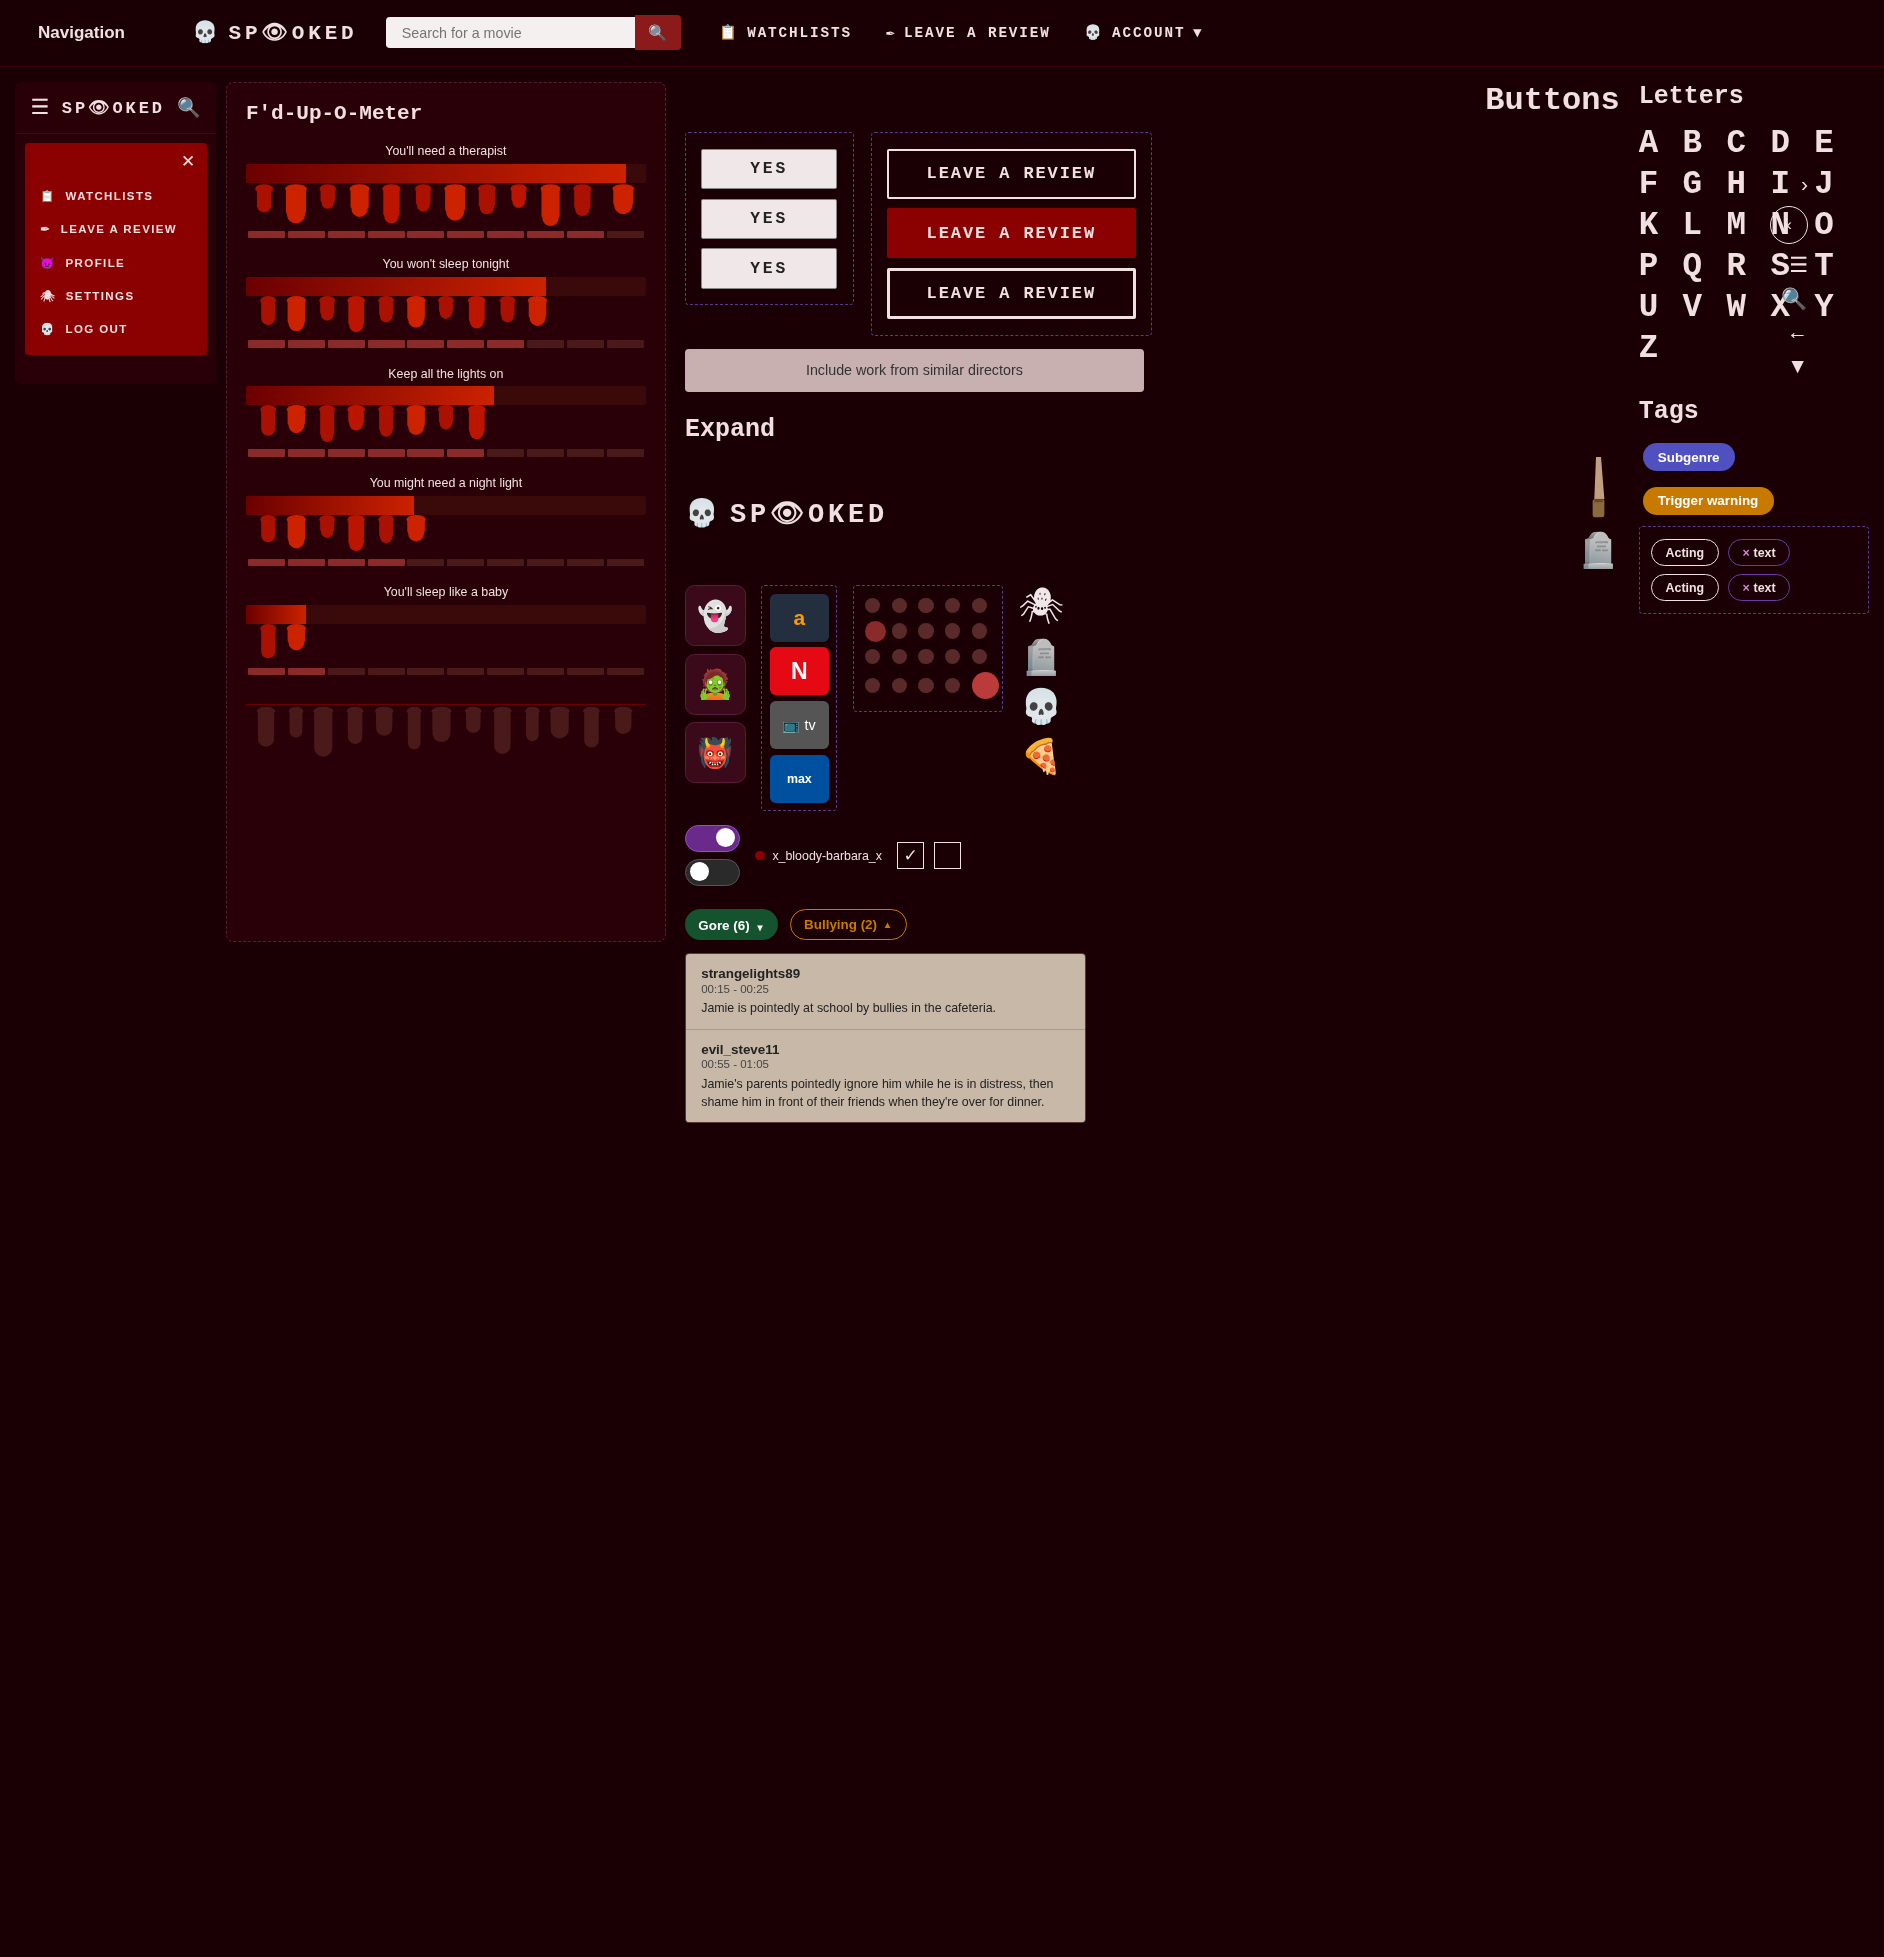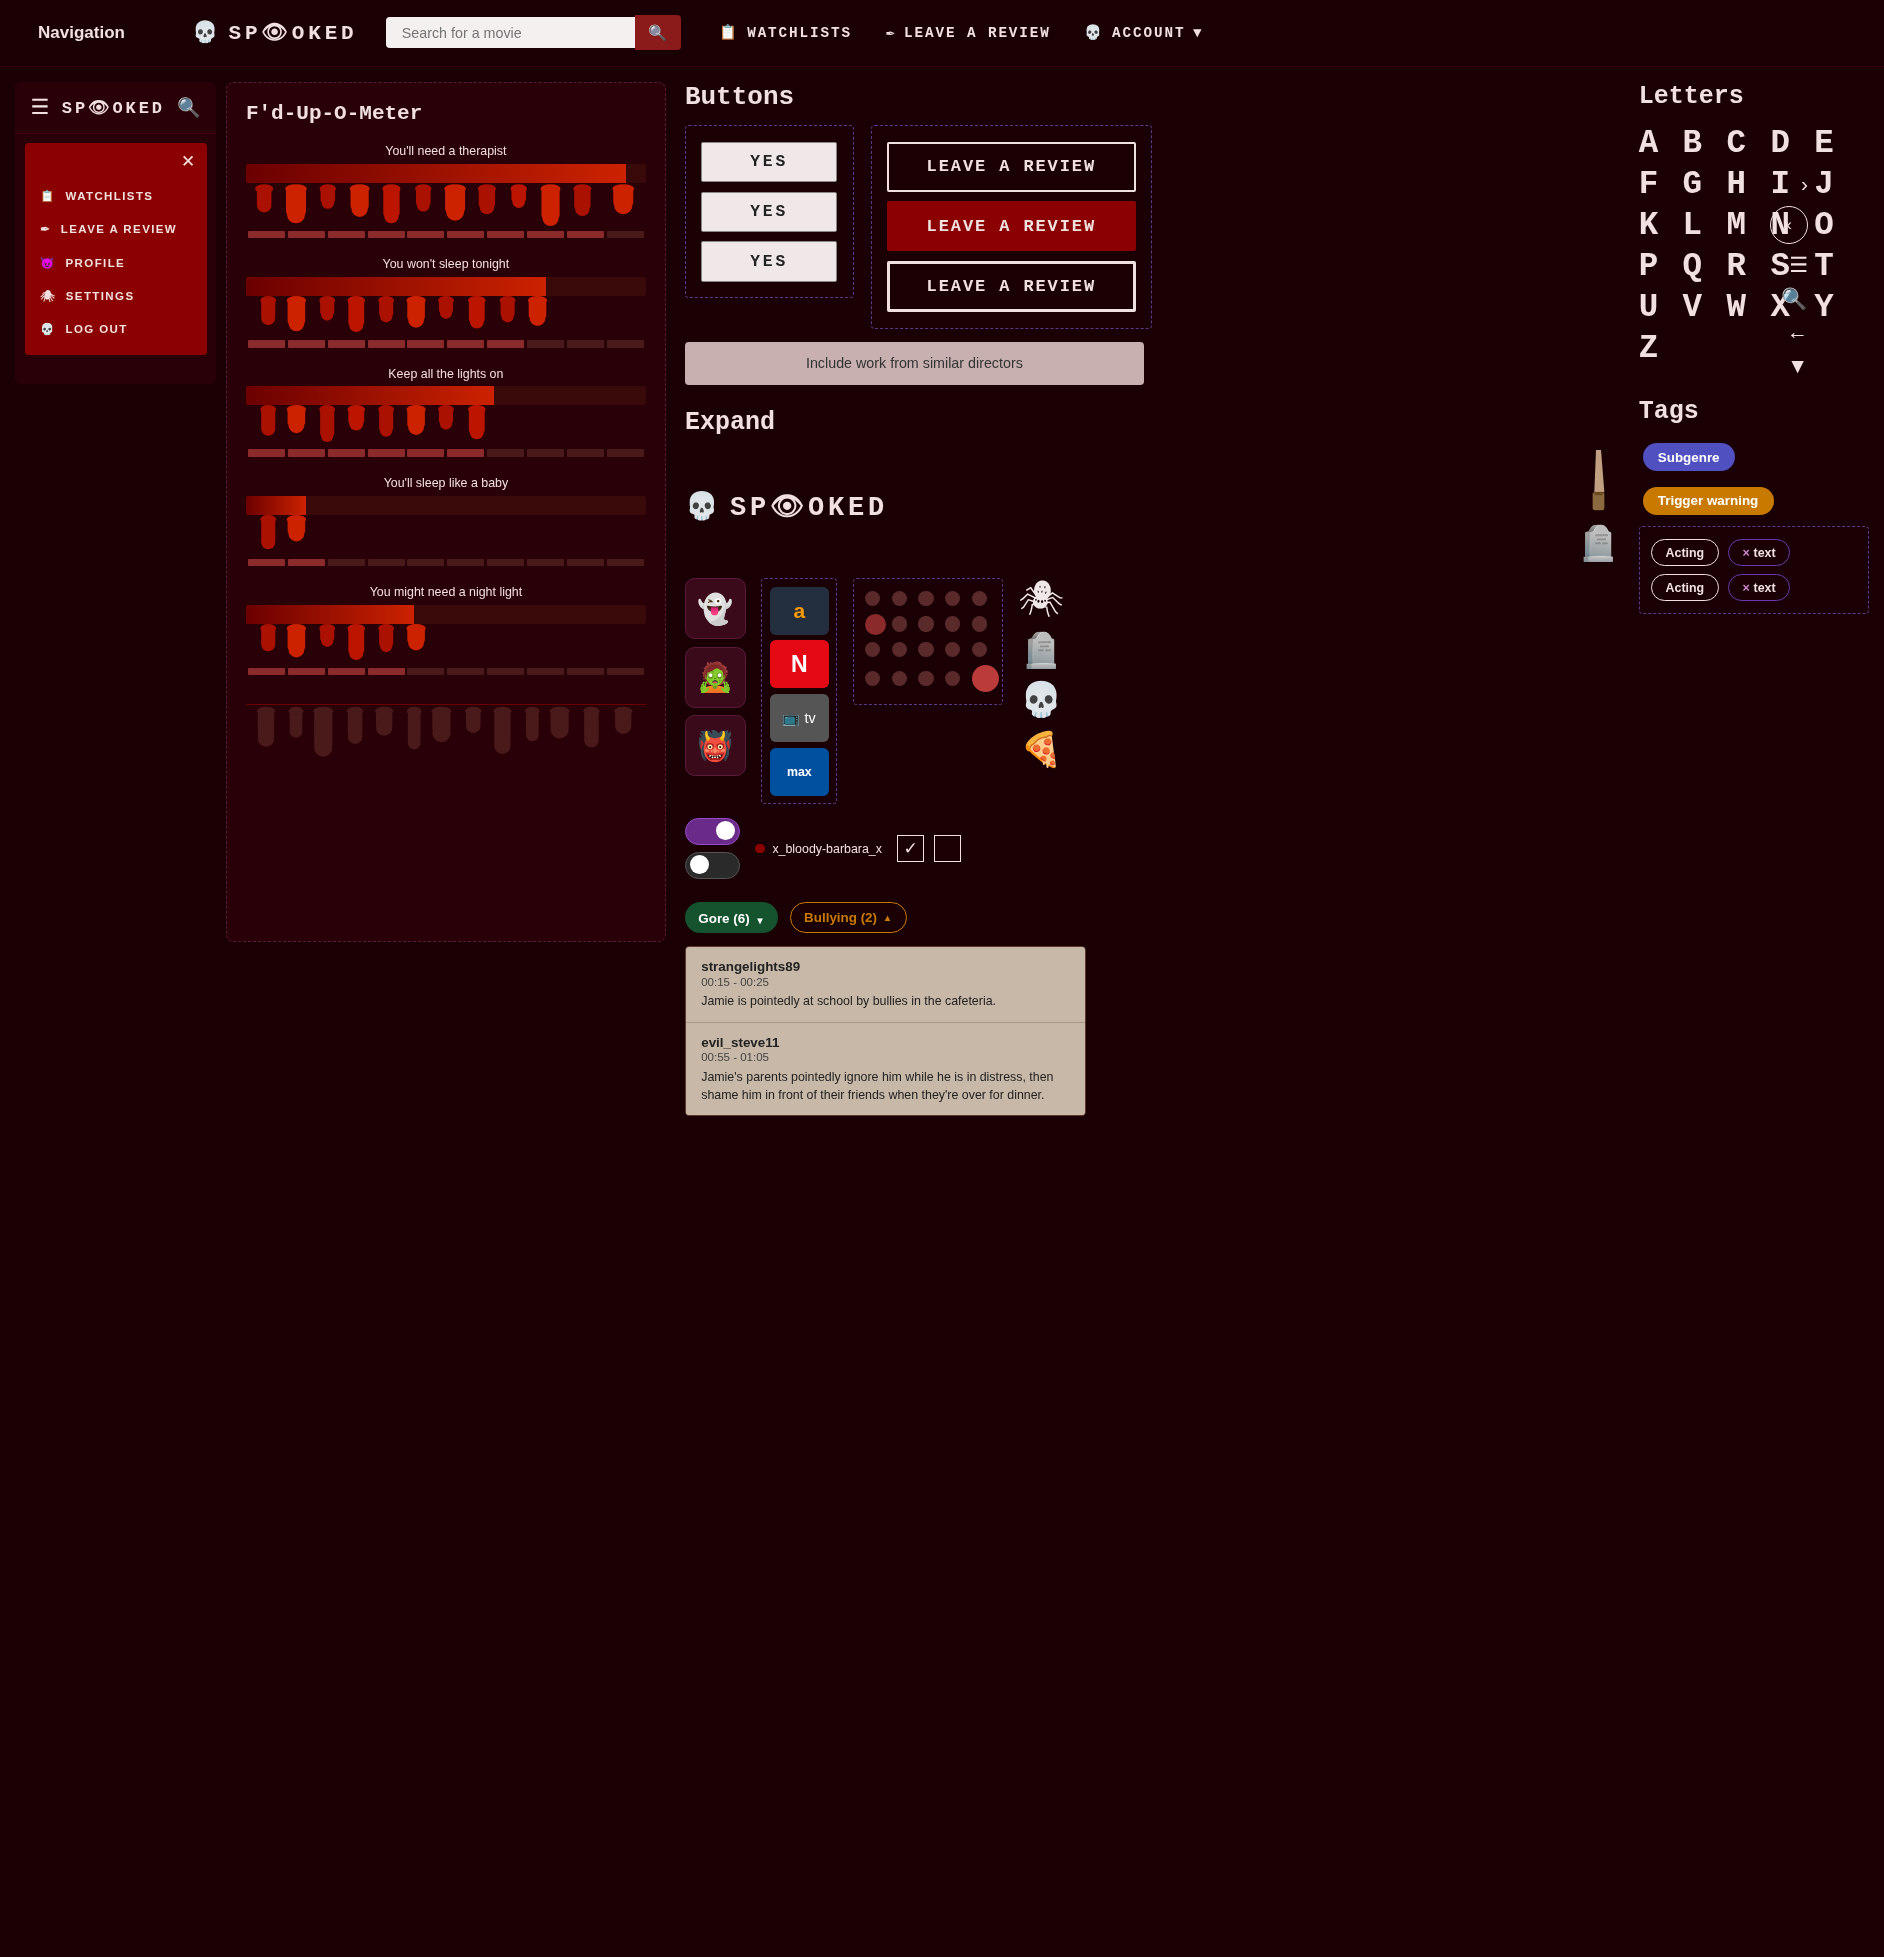--- a/index.html
+++ b/index.html
@@ -248,49 +248,20 @@
           <div style="flex:1;height:7.6px;background:#8b2a2a;border-radius:1px;"></div>
           <div style="flex:1;height:7.6px;background:#4a1a1a;border-radius:1px;"></div>
           <div style="flex:1;height:7.6px;background:#4a1a1a;border-radius:1px;"></div>
           <div style="flex:1;height:7.6px;background:#4a1a1a;border-radius:1px;"></div>
           <div style="flex:1;height:7.6px;background:#4a1a1a;border-radius:1px;"></div>
         </div>
       </div>
     </div>
 
     <div style="margin-bottom:9.6px; text-align:center; margin-top:19px;">
-      <div style="font-size:12.4px; color:#f0e0e0; margin-bottom:5.7px;">You'll sleep like a baby</div>
-      <div style="position:relative;">
-        <div style="background:#3a0a0a; height:19px; border-radius:1.9px; overflow:hidden;">
-          <div style="width:15%; height:100%; background:linear-gradient(90deg,#6b0000,#cc2200);"></div>
-        </div>
-        <svg viewBox="0 0 440 50" style="width:100%; height:44px; display:block;">
-          <ellipse cx="18" cy="5" rx="9" ry="5" fill="#aa1100"></ellipse>
-          <rect x="10" y="5" width="16" height="26" rx="3" fill="#aa1100"></rect>
-          <ellipse cx="18" cy="31" rx="8" ry="8" fill="#aa1100"></ellipse>
-          <ellipse cx="50" cy="5" rx="11" ry="5" fill="#cc2200"></ellipse>
-          <rect x="40" y="5" width="20" height="16" rx="3" fill="#cc2200"></rect>
-          <ellipse cx="50" cy="21" rx="9" ry="9" fill="#cc2200"></ellipse>
-        </svg>
-        <div style="display:flex; gap:2.9px; padding:0 1.9px;">
-          <div style="flex:1;height:7.6px;background:#8b2a2a;border-radius:1px;"></div>
-          <div style="flex:1;height:7.6px;background:#8b2a2a;border-radius:1px;"></div>
-          <div style="flex:1;height:7.6px;background:#4a1a1a;border-radius:1px;"></div>
-          <div style="flex:1;height:7.6px;background:#4a1a1a;border-radius:1px;"></div>
-          <div style="flex:1;height:7.6px;background:#4a1a1a;border-radius:1px;"></div>
-          <div style="flex:1;height:7.6px;background:#4a1a1a;border-radius:1px;"></div>
-          <div style="flex:1;height:7.6px;background:#4a1a1a;border-radius:1px;"></div>
-          <div style="flex:1;height:7.6px;background:#4a1a1a;border-radius:1px;"></div>
-          <div style="flex:1;height:7.6px;background:#4a1a1a;border-radius:1px;"></div>
-          <div style="flex:1;height:7.6px;background:#4a1a1a;border-radius:1px;"></div>
-        </div>
-      </div>
-    </div>
-
-    <div style="margin-bottom:9.6px; text-align:center; margin-top:19px;">
       <div style="font-size:12.4px; color:#f0e0e0; margin-bottom:5.7px;">You might need a night light</div>
       <div style="position:relative;">
         <div style="background:#3a0a0a; height:19px; border-radius:1.9px; overflow:hidden;">
           <div style="width:42%; height:100%; background:linear-gradient(90deg,#6b0000,#cc2200);"></div>
         </div>
         <svg viewBox="0 0 440 50" style="width:100%; height:44px; display:block;">
           <ellipse cx="18" cy="5" rx="9" ry="5" fill="#aa1100"></ellipse>
           <rect x="10" y="5" width="16" height="18" rx="3" fill="#aa1100"></rect>
           <ellipse cx="18" cy="23" rx="8" ry="8" fill="#aa1100"></ellipse>
           <ellipse cx="50" cy="5" rx="11" ry="5" fill="#cc2200"></ellipse>
@@ -307,20 +278,49 @@
           <ellipse cx="152" cy="25" rx="7" ry="7" fill="#aa1100"></ellipse>
           <ellipse cx="186" cy="5" rx="11" ry="5" fill="#cc2200"></ellipse>
           <rect x="176" y="5" width="20" height="16" rx="3" fill="#cc2200"></rect>
           <ellipse cx="186" cy="21" rx="9" ry="9" fill="#cc2200"></ellipse>
         </svg>
         <div style="display:flex; gap:2.9px; padding:0 1.9px;">
           <div style="flex:1;height:7.6px;background:#8b2a2a;border-radius:1px;"></div>
           <div style="flex:1;height:7.6px;background:#8b2a2a;border-radius:1px;"></div>
           <div style="flex:1;height:7.6px;background:#8b2a2a;border-radius:1px;"></div>
           <div style="flex:1;height:7.6px;background:#8b2a2a;border-radius:1px;"></div>
+          <div style="flex:1;height:7.6px;background:#4a1a1a;border-radius:1px;"></div>
+          <div style="flex:1;height:7.6px;background:#4a1a1a;border-radius:1px;"></div>
+          <div style="flex:1;height:7.6px;background:#4a1a1a;border-radius:1px;"></div>
+          <div style="flex:1;height:7.6px;background:#4a1a1a;border-radius:1px;"></div>
+          <div style="flex:1;height:7.6px;background:#4a1a1a;border-radius:1px;"></div>
+          <div style="flex:1;height:7.6px;background:#4a1a1a;border-radius:1px;"></div>
+        </div>
+      </div>
+    </div>
+
+    <div style="margin-bottom:9.6px; text-align:center; margin-top:19px;">
+      <div style="font-size:12.4px; color:#f0e0e0; margin-bottom:5.7px;">You'll sleep like a baby</div>
+      <div style="position:relative;">
+        <div style="background:#3a0a0a; height:19px; border-radius:1.9px; overflow:hidden;">
+          <div style="width:15%; height:100%; background:linear-gradient(90deg,#6b0000,#cc2200);"></div>
+        </div>
+        <svg viewBox="0 0 440 50" style="width:100%; height:44px; display:block;">
+          <ellipse cx="18" cy="5" rx="9" ry="5" fill="#aa1100"></ellipse>
+          <rect x="10" y="5" width="16" height="26" rx="3" fill="#aa1100"></rect>
+          <ellipse cx="18" cy="31" rx="8" ry="8" fill="#aa1100"></ellipse>
+          <ellipse cx="50" cy="5" rx="11" ry="5" fill="#cc2200"></ellipse>
+          <rect x="40" y="5" width="20" height="16" rx="3" fill="#cc2200"></rect>
+          <ellipse cx="50" cy="21" rx="9" ry="9" fill="#cc2200"></ellipse>
+        </svg>
+        <div style="display:flex; gap:2.9px; padding:0 1.9px;">
+          <div style="flex:1;height:7.6px;background:#8b2a2a;border-radius:1px;"></div>
+          <div style="flex:1;height:7.6px;background:#8b2a2a;border-radius:1px;"></div>
+          <div style="flex:1;height:7.6px;background:#4a1a1a;border-radius:1px;"></div>
+          <div style="flex:1;height:7.6px;background:#4a1a1a;border-radius:1px;"></div>
           <div style="flex:1;height:7.6px;background:#4a1a1a;border-radius:1px;"></div>
           <div style="flex:1;height:7.6px;background:#4a1a1a;border-radius:1px;"></div>
           <div style="flex:1;height:7.6px;background:#4a1a1a;border-radius:1px;"></div>
           <div style="flex:1;height:7.6px;background:#4a1a1a;border-radius:1px;"></div>
           <div style="flex:1;height:7.6px;background:#4a1a1a;border-radius:1px;"></div>
           <div style="flex:1;height:7.6px;background:#4a1a1a;border-radius:1px;"></div>
         </div>
       </div>
     </div>
 
@@ -365,21 +365,21 @@
         <ellipse cx="415" cy="5" rx="10" ry="5" fill="#4a1a1a"></ellipse>
         <rect x="406" y="5" width="18" height="16" rx="4" fill="#4a1a1a"></rect>
         <ellipse cx="415" cy="21" rx="9" ry="9" fill="#4a1a1a"></ellipse>
       </svg>
     </div>
   </div>
 
   <div style="flex:2; min-width:612px; display:flex; flex-direction:column; gap:23px;">
 
     <div>
-      <div style="font-size:26px; font-weight:bold; color:#f0e0e0; margin-bottom:13.4px; font-family:'Courier New',monospace;">Buttons</div>
+      <div style="font-size:32px; font-weight:bold; color:#f0e0e0; margin-bottom:13.4px; font-family:'Courier New',monospace;text-align:right;">Buttons</div>
       <div style="display:flex; gap:17px; align-items:flex-start;">
 
         <div style="border:1.9px dashed #5a3a8a; padding:15.3px; border-radius:3.8px; display:flex; flex-direction:column; gap:9.6px;">
           <button style="background:#f0e8e8; color:#222; border:1.9px solid #888; padding:9.6px 48px; font-size:16.3px; font-weight:bold; letter-spacing:2.9px; cursor:pointer; font-family:'Courier New',monospace; border-radius:1.9px;">YES</button>
           <button style="background:#f0e8e8; color:#222; border:1.9px solid #888; padding:9.6px 48px; font-size:16.3px; font-weight:bold; letter-spacing:2.9px; cursor:pointer; font-family:'Courier New',monospace; border-radius:1.9px;">YES</button>
           <button style="background:#f0e8e8; color:#222; border:1.9px solid #888; padding:9.6px 48px; font-size:16.3px; font-weight:bold; letter-spacing:2.9px; cursor:pointer; font-family:'Courier New',monospace; border-radius:1.9px;">YES</button>
         </div>
 
         <div style="border:1.9px dashed #5a3a8a; padding:15.3px; border-radius:3.8px; display:flex; flex-direction:column; gap:9.6px;">
           <button style="border:2.9px solid #f0e0e0; background:transparent; color:#f0e0e0; padding:13.4px 27px; font-size:17px; font-weight:bold; letter-spacing:1.9px; cursor:pointer; font-family:'Courier New',monospace; min-width:249px; border-radius:1.9px;">LEAVE A REVIEW</button>

